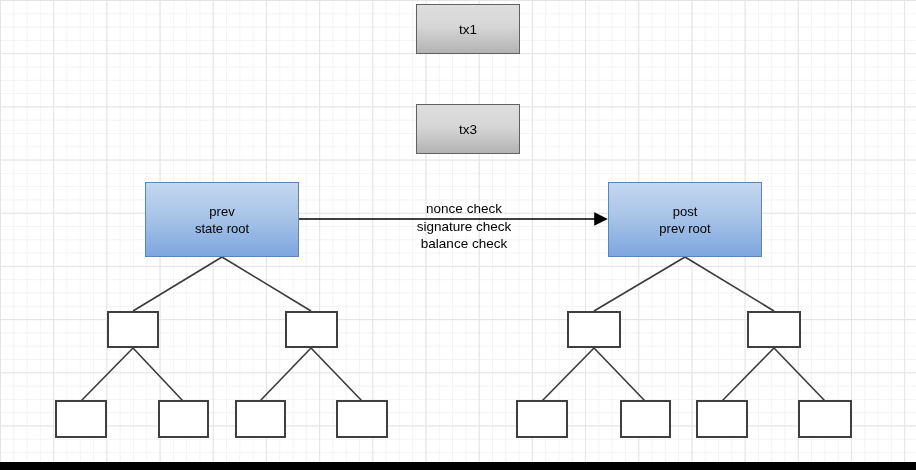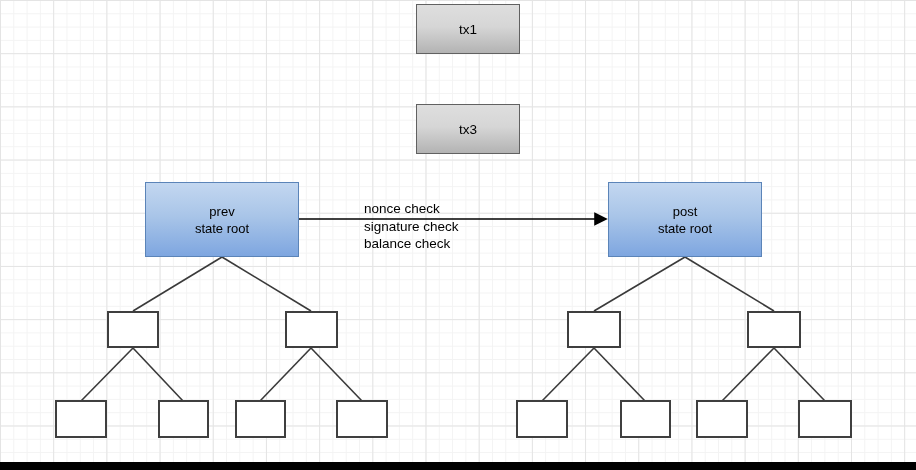--- a/index.html
+++ b/index.html
@@ -49,21 +49,21 @@
     line-height: 17px;
     white-space: pre-line;
   }
   .state-prev { left: 145px; }
   .state-post { left: 608px; }
   .edge-labels {
     position: absolute;
     left: 364px;
     top: 200px;
     width: 200px;
-    text-align: left;
+    text-align: center;
     font-size: 13.5px;
     line-height: 17.5px;
   }
   .edge-labels div { white-space: nowrap; }
   svg.wires {
     position: absolute;
     left: 0; top: 0;
     width: 916px; height: 470px;
     pointer-events: none;
   }
@@ -109,21 +109,21 @@
       <line x1="594" y1="348" x2="542" y2="401"></line>
       <line x1="594" y1="348" x2="645" y2="401"></line>
       <line x1="774" y1="348" x2="722" y2="401"></line>
       <line x1="774" y1="348" x2="825" y2="401"></line>
     </g>
   </svg>
 
   <div class="state-box state-prev">prev
 state root</div>
   <div class="state-box state-post">post
-state root</div>
+prev root</div>
 
   <div class="edge-labels">
     <div>nonce check</div>
     <div>signature check</div>
     <div>balance check</div>
   </div>
 
   <div class="tree-node" style="left:107px; top:311px; width:52px; height:37px;"></div>
   <div class="tree-node" style="left:285px; top:311px; width:53px; height:37px;"></div>
   <div class="tree-node" style="left:55px;  top:400px; width:52px; height:38px;"></div>

